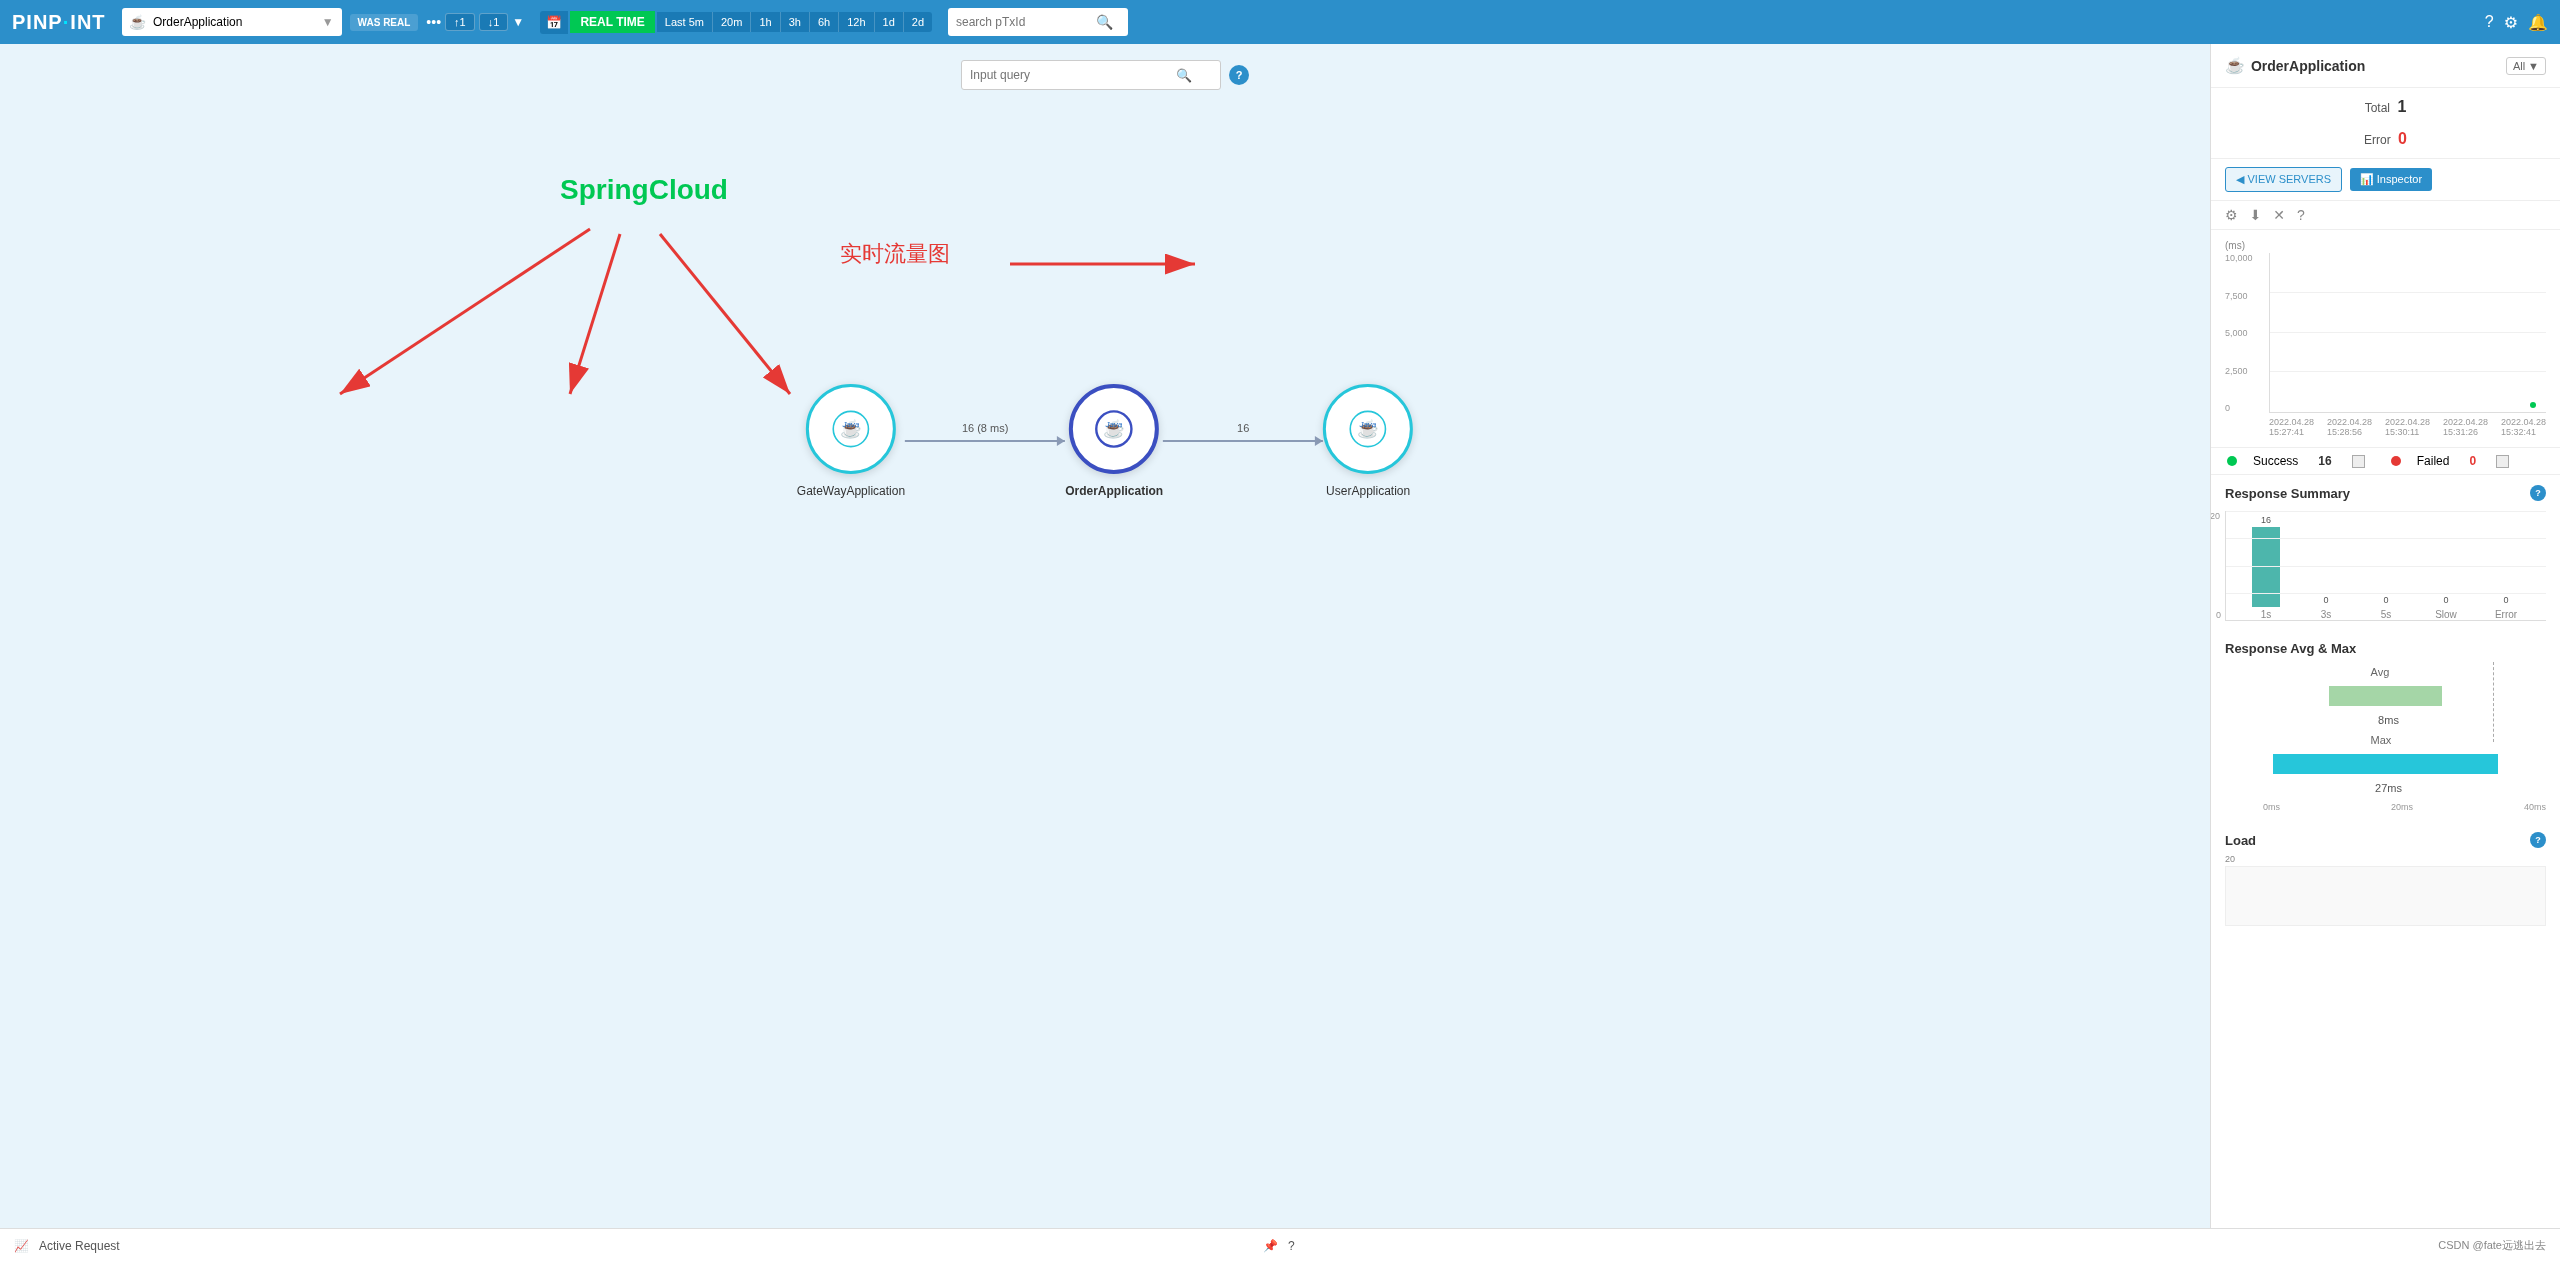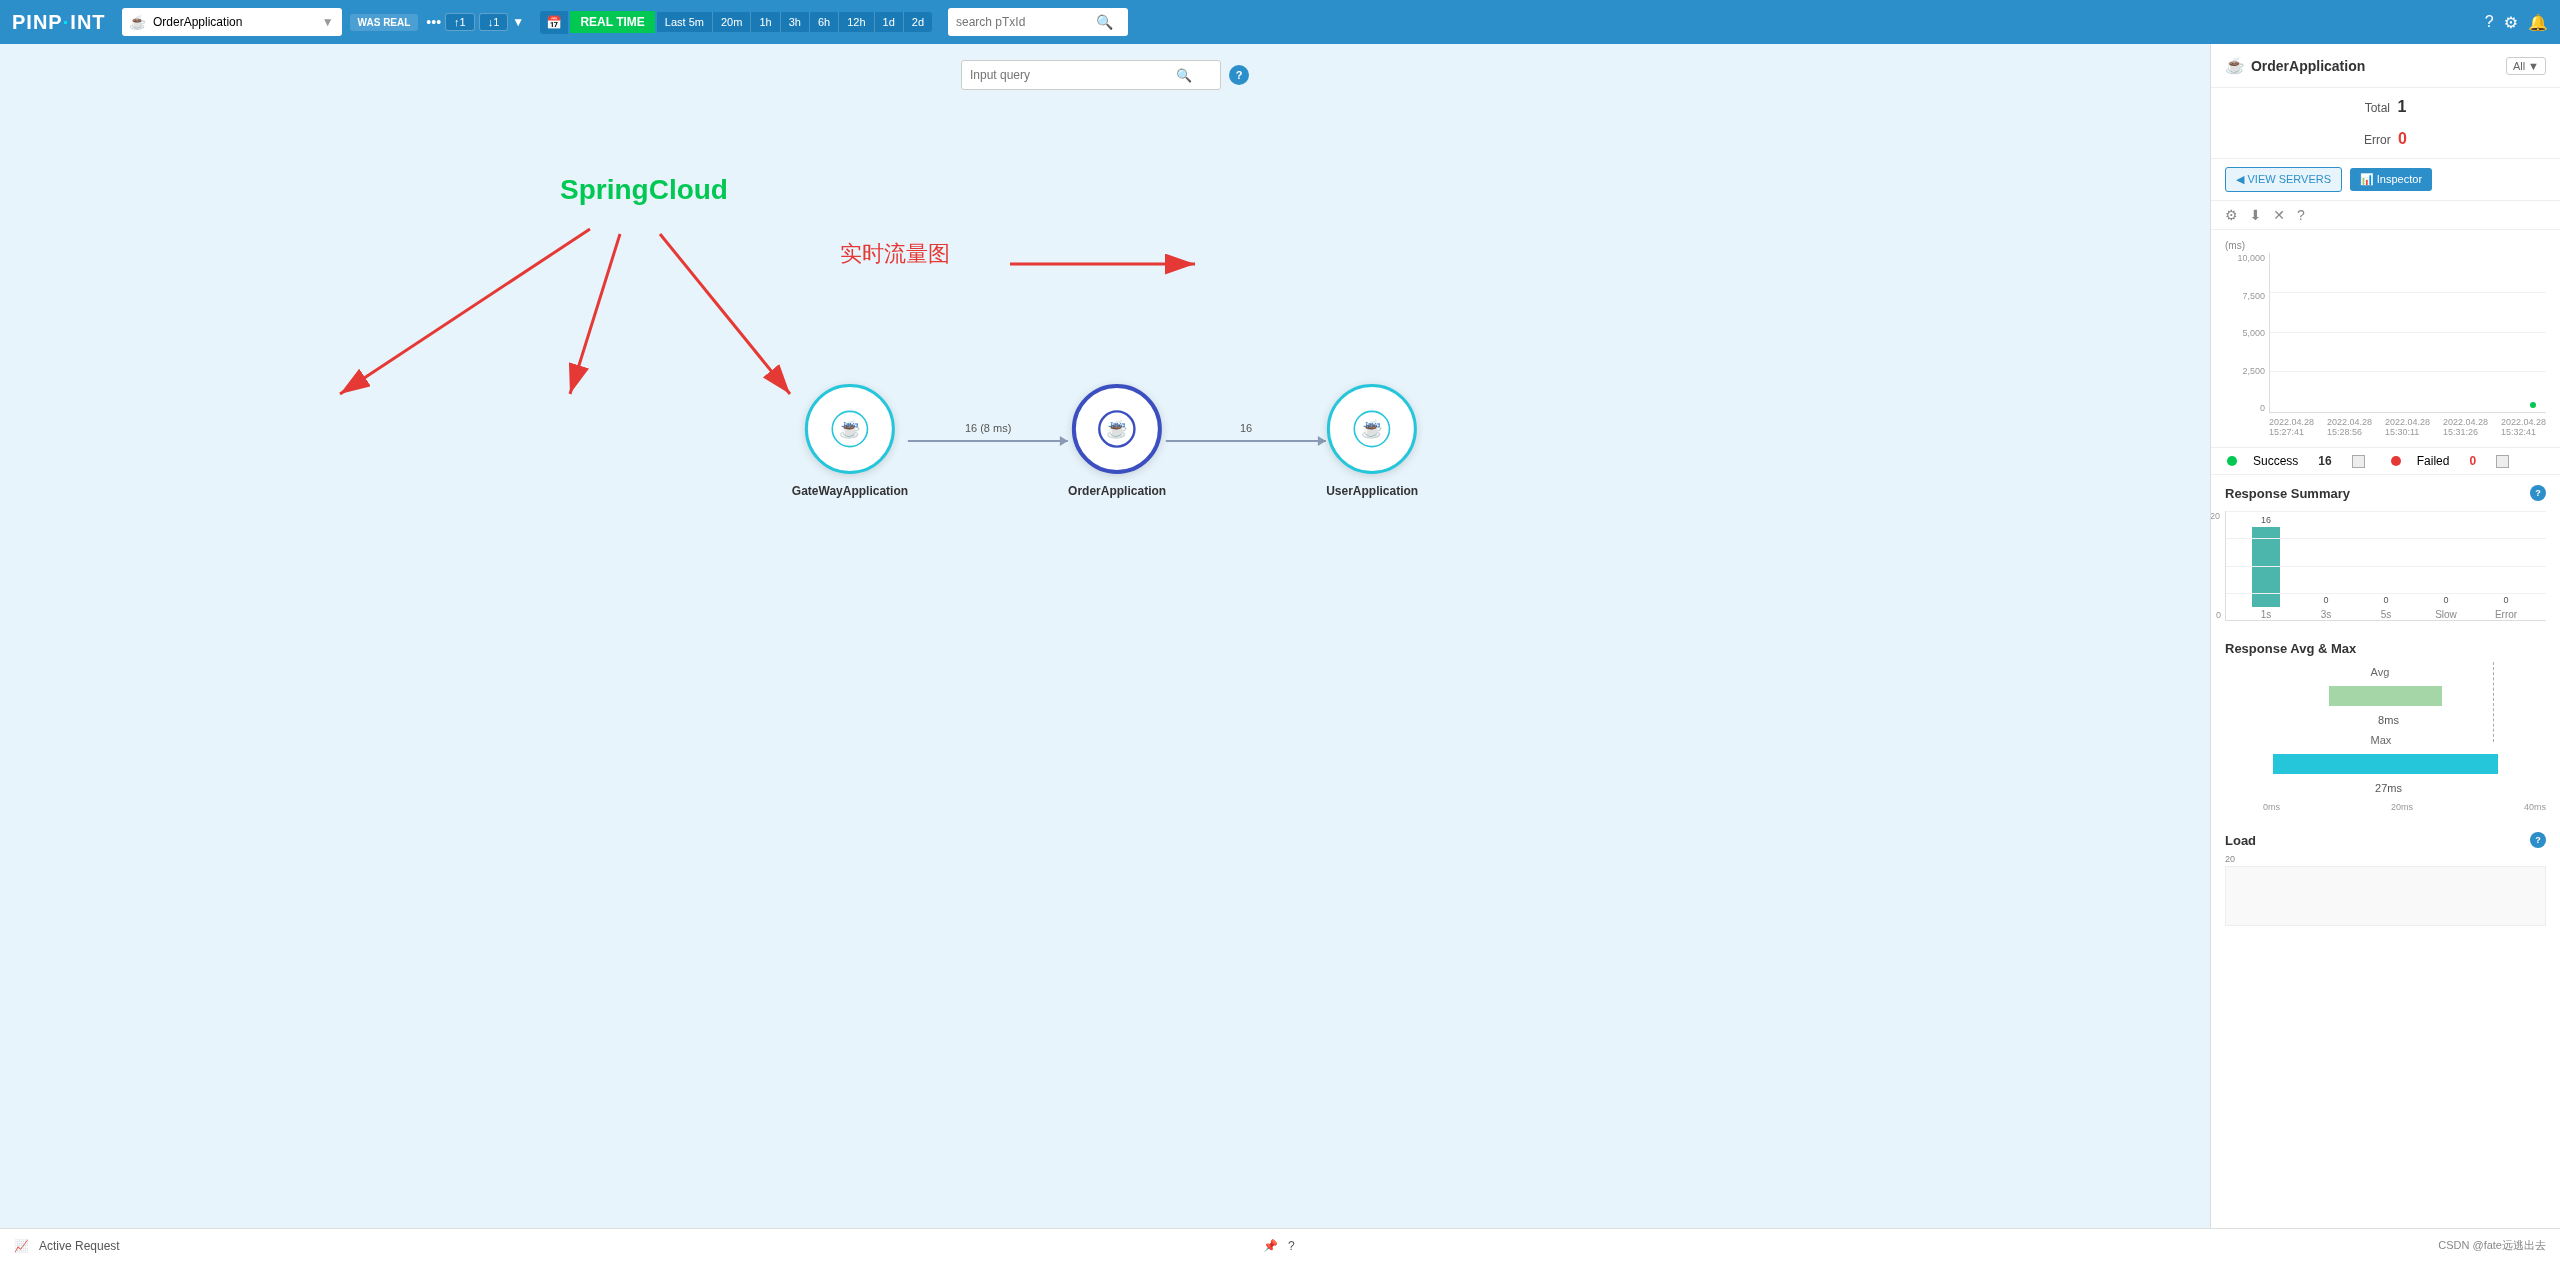--- a/index.html
+++ b/index.html
@@ -222,21 +222,20 @@
       border-width: 4px;
     }
     .java-cup {
       width: 40px;
       height: 40px;
     }
     .node-label {
       font-size: 12px;
       color: #333;
       text-align: center;
-      font-weight: bold;
     }
     .node-label.bold { font-weight: bold; }
 
     .edge-line {
       display: flex;
       align-items: center;
       position: relative;
       width: 160px;
     }
     .edge-label {
@@ -678,21 +677,21 @@
       <span>⬇</span>
       <span>✕</span>
       <span>?</span>
     </div>
 
     <div class="chart-section">
       <div style="display:flex;align-items:center;gap:4px;margin-bottom:2px">
         <span style="font-size:10px;color:#888">(ms)</span>
       </div>
       <div style="position:relative;margin-left:44px">
-        <div style="position:absolute;left:-44px;top:0;height:160px;display:flex;flex-direction:column;justify-content:space-between;font-size:9px;color:#999;text-align:right;width:40px">
+        <div style="position:absolute;left:-44px;top:0;height:160px;display:flex;flex-direction:column;justify-content:space-between;font-size:9px;color:#999;text-align:left;width:40px">
           <span>10,000</span>
           <span>7,500</span>
           <span>5,000</span>
           <span>2,500</span>
           <span>0</span>
         </div>
         <div class="line-chart">
           <div class="gridline" style="bottom:75%;top:auto"></div>
           <div class="gridline" style="bottom:50%;top:auto"></div>
           <div class="gridline" style="bottom:25%;top:auto"></div>

